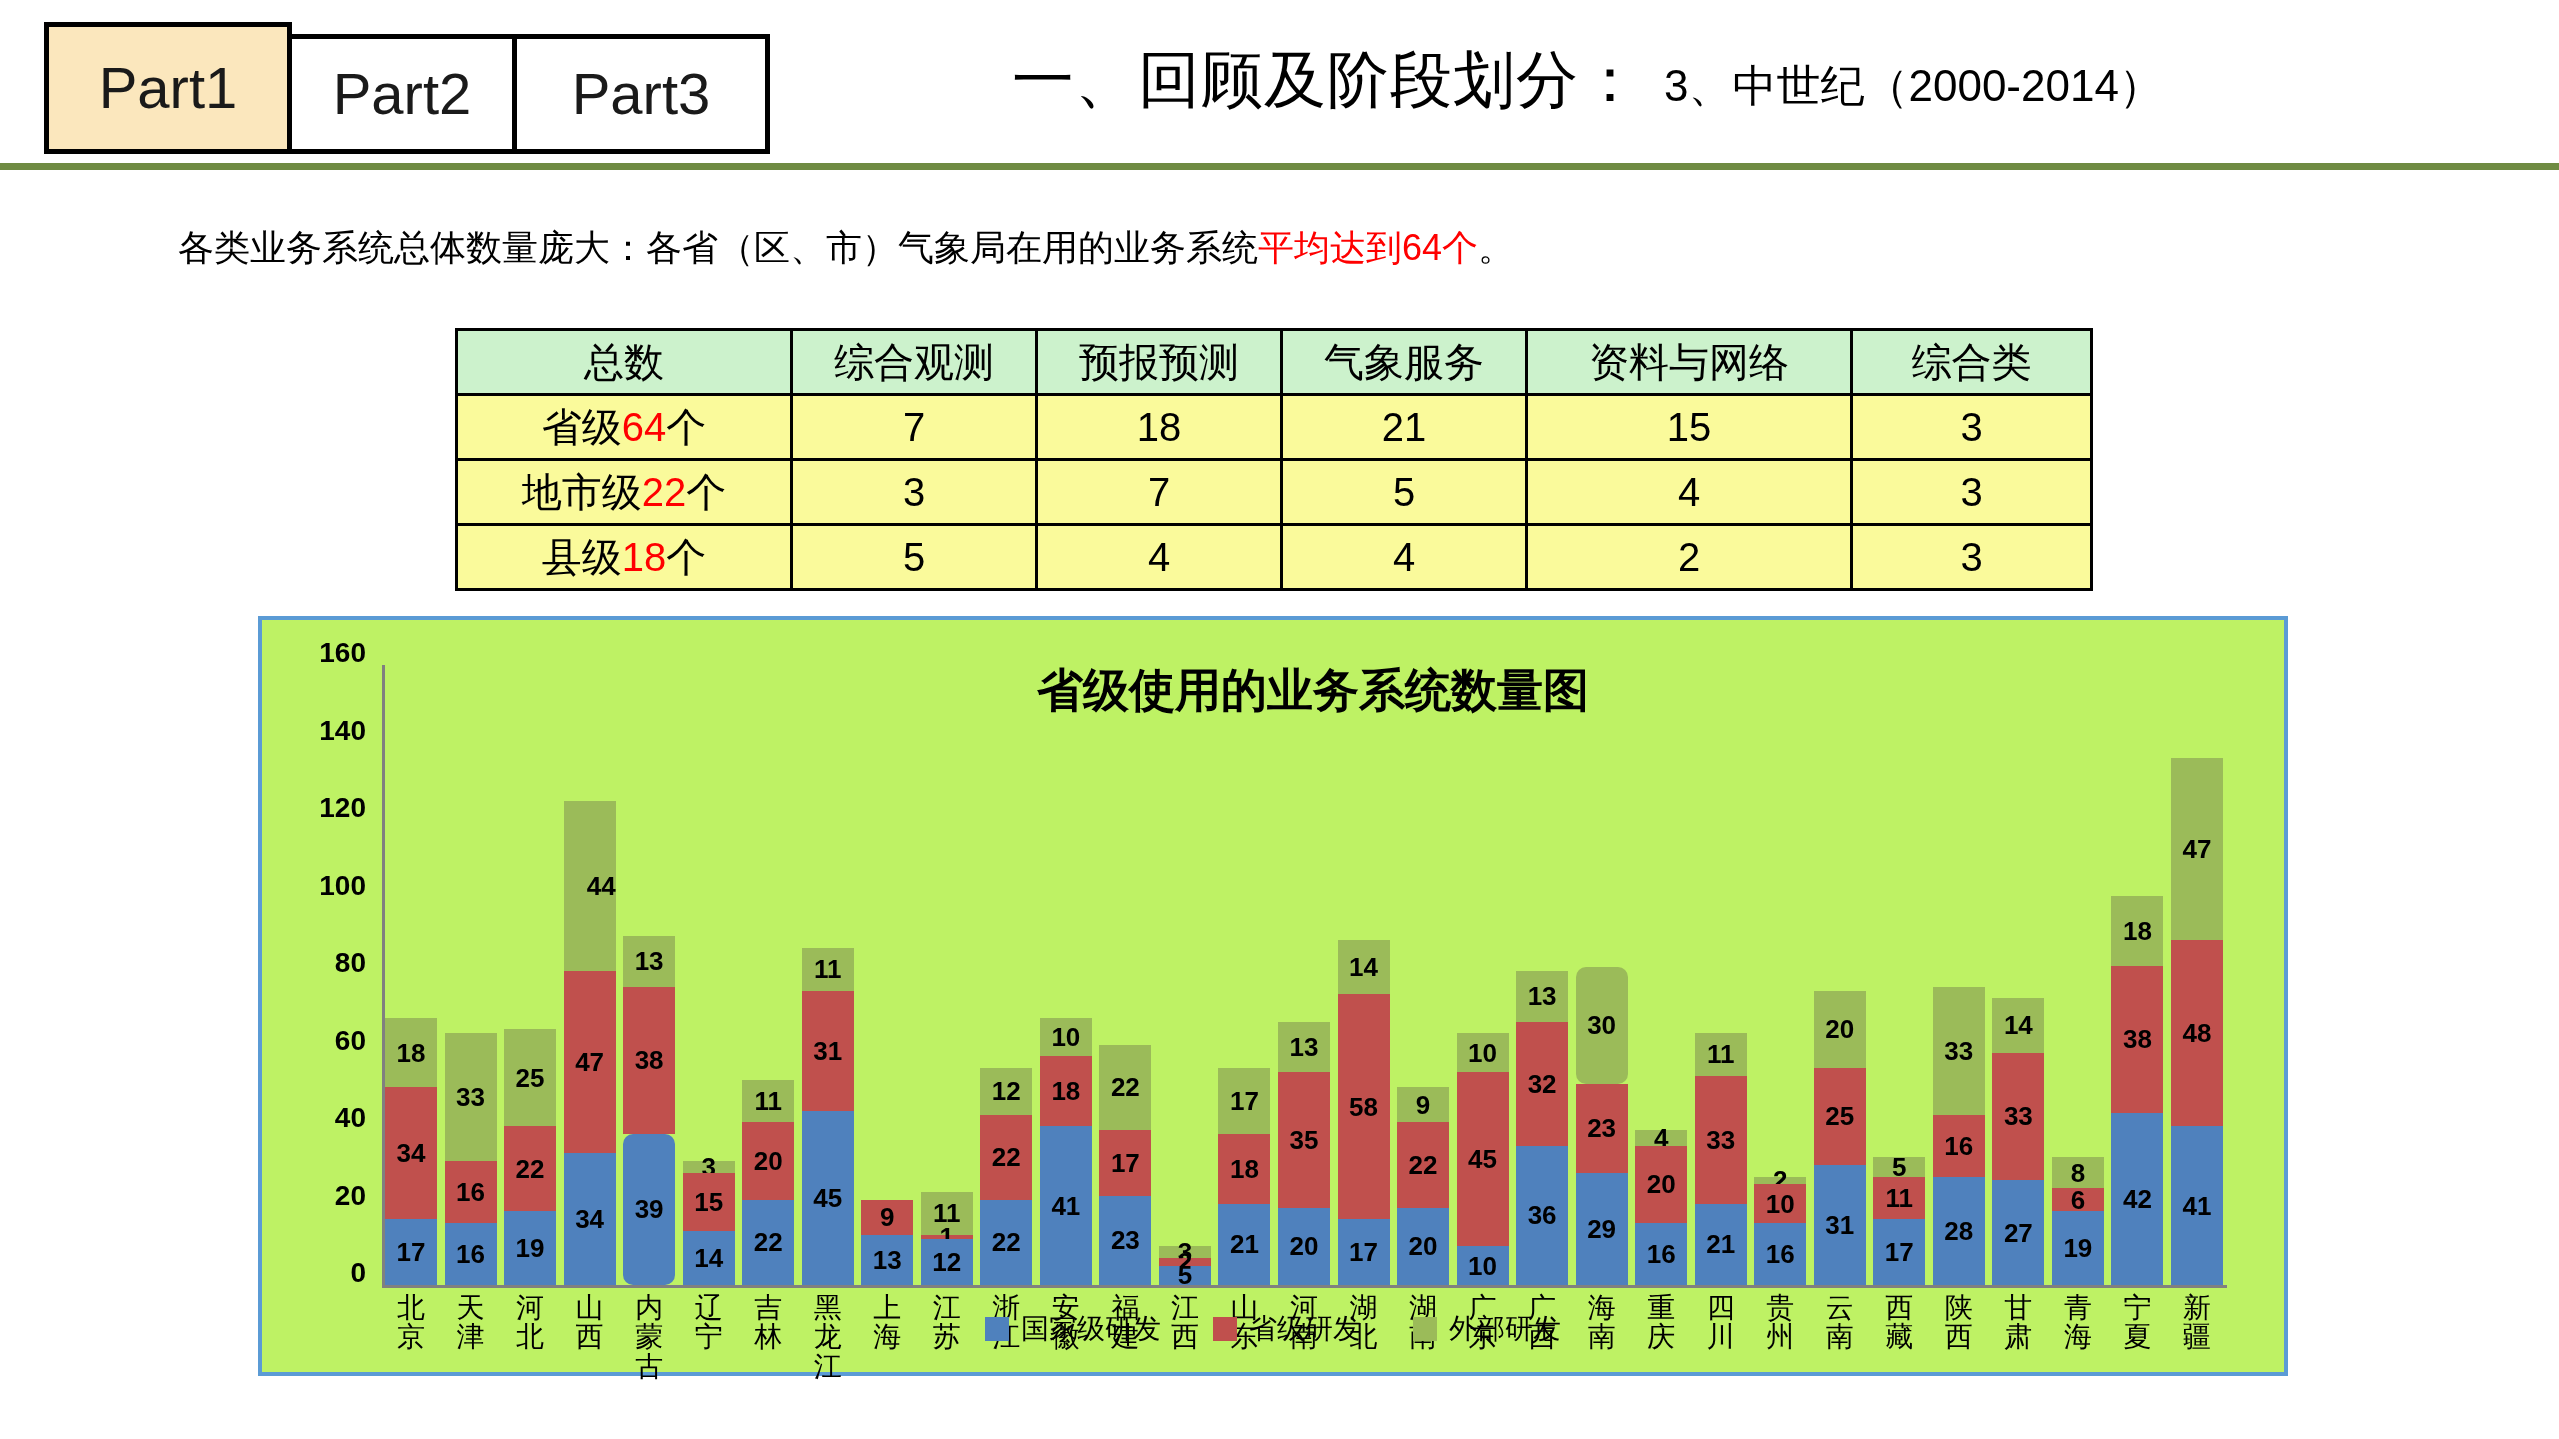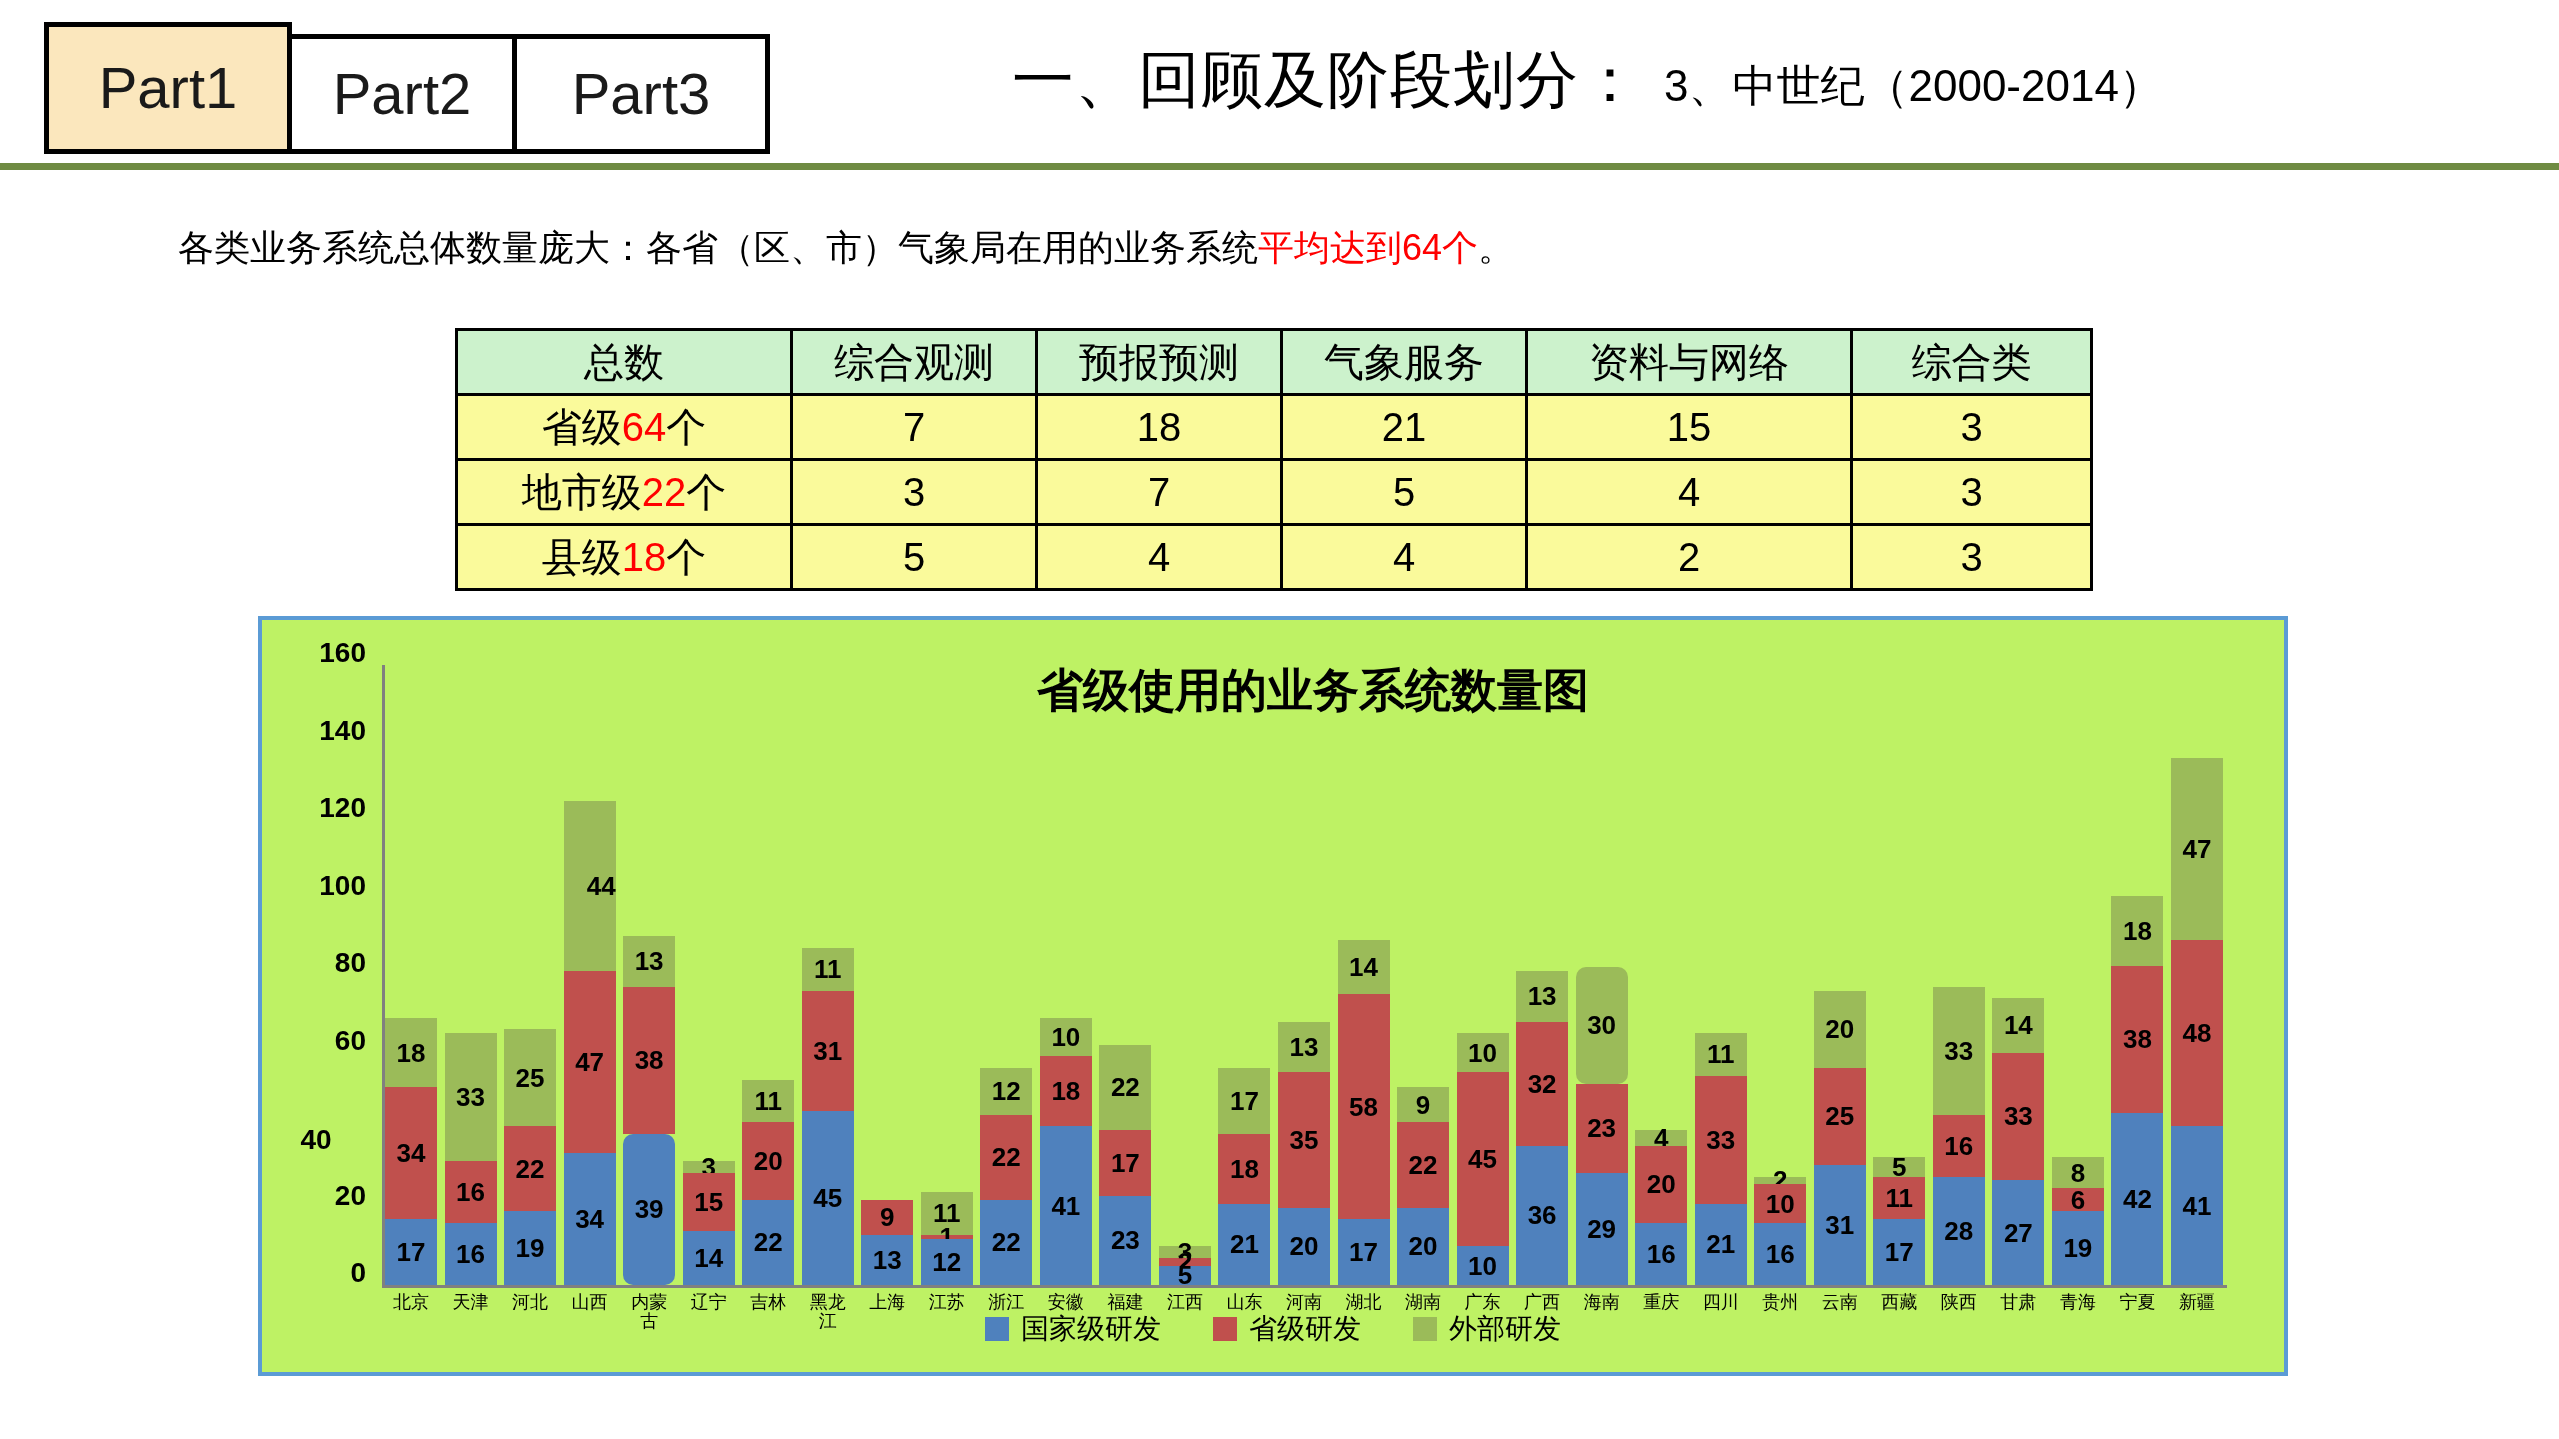--- a/index.html
+++ b/index.html
@@ -132,21 +132,21 @@
   .seg-red{background:#c0504d;}
   .seg-green{background:#9bbb59;}
   .seg span{white-space:nowrap;line-height:1;}
 
   #x-labels{
     position:absolute;left:3px;top:628px;width:1838px;
     display:flex;justify-content:space-between;
   }
   .xlab{
     width:52px;
-    font-size:18px;color:#000;
+    font-size:28px;color:#000;
     text-align:center;
     line-height:1.05;
     word-break:break-all;
   }
 
   #legend{
     position:absolute;left:0;bottom:24px;width:100%;
     display:flex;justify-content:center;align-items:center;gap:52px;
   }
   .legend-item{display:flex;align-items:center;gap:12px;}
@@ -228,21 +228,21 @@
   </div>
 
   <div id="plot">
     <div id="y-axis-labels">
         <div class="ytick" style="top: -14px;">160</div>
         <div class="ytick" style="top: 63.5px;">140</div>
         <div class="ytick" style="top: 141px;">120</div>
         <div class="ytick" style="top: 218.5px;">100</div>
         <div class="ytick" style="top: 296px;">80</div>
         <div class="ytick" style="top: 373.5px;">60</div>
-        <div class="ytick" style="top: 473px; text-align: center;">40</div>
+        <div class="ytick" style="top: 451px;">40</div>
         <div class="ytick" style="top: 528.5px;">20</div>
         <div class="ytick" style="top: 606px;">0</div>
       </div>
     <div id="y-axis-line"></div>
     <div id="x-axis-line"></div>
     <div id="bars">
         <div class="bar-col">
           <div class="seg seg-green" style="height: 69.75px;">
             <span>18</span>
           </div>

